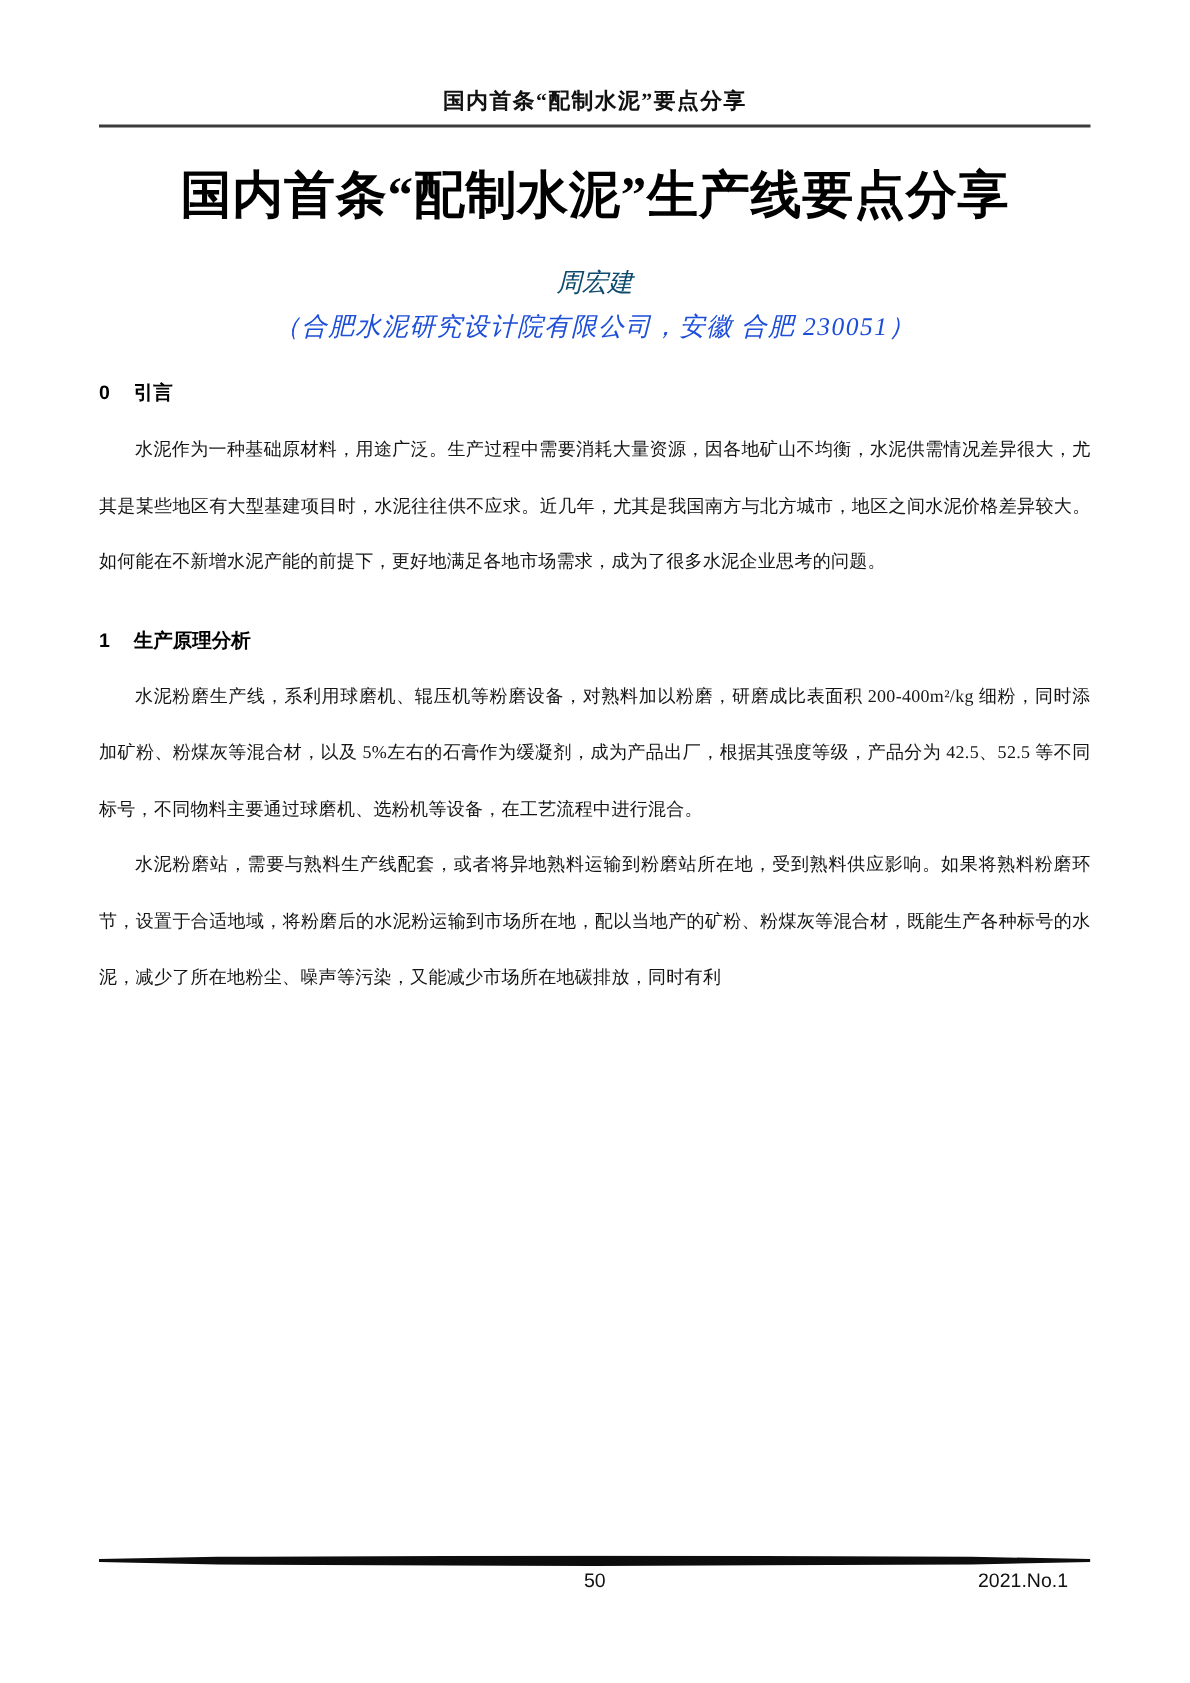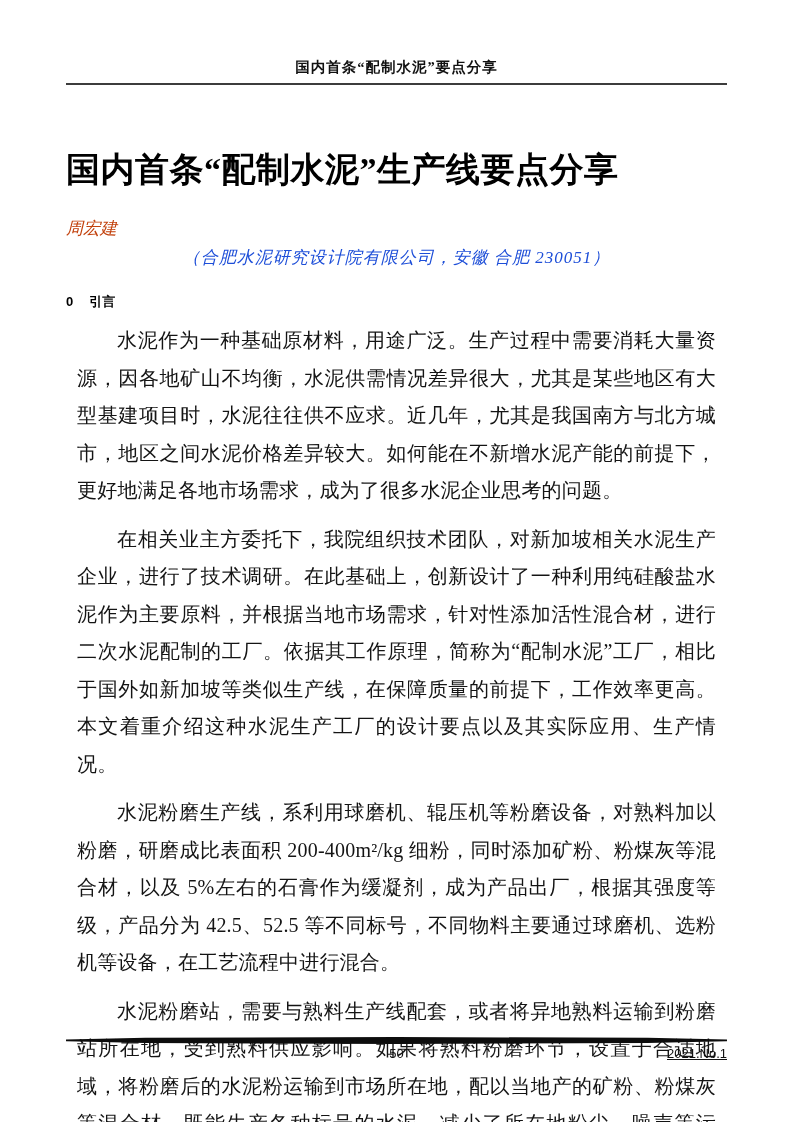--- a/index.html
+++ b/index.html
@@ -31,33 +31,34 @@
     letter-spacing: 1px;
     color: #111;
   }
   .header-rule {
     margin-top: 6px;
     height: 0;
     border-bottom: 2px solid #3c3c3c;
   }
   
   .article-title {
-    margin-top: 62px;
+    margin-top: 22px;
+    text-align: center;
     font-size: 34px;
     font-weight: bold;
     letter-spacing: 0.5px;
     color: #000;
     white-space: nowrap;
   }
   .author-line {
     margin-top: 24px;
-    text-align: left;
+    text-align: center;
     font-size: 17px;
     font-style: italic;
-    color: #c2410c;
+    color: #0c4a6e;
   }
   .affiliation-line {
     margin-top: 6px;
     text-align: center;
     font-size: 17px;
     font-style: italic;
     color: #1d4ed8;
     letter-spacing: 1px;
   }
   
@@ -68,25 +69,25 @@
     color: #000;
     margin-top: 24px;
     margin-bottom: 10px;
   }
   .section-heading .sec-num {
     display: inline-block;
     margin-right: 16px;
   }
   
   .para {
-    font-size: 20px;
+    font-size: 12px;
     line-height: 37.5px;
     text-align: justify;
     text-indent: 2em;
-    margin: 11px;
+    margin: 0;
     color: #141414;
     letter-spacing: 0.2px;
   }
   
   .footer-rule {
     position: absolute;
     left: 66px;
     width: 661px;
     top: 1037px;
     height: 7px;
@@ -103,23 +104,22 @@
     color: #111;
   }
   .footer-text .page-number {
     position: absolute;
     left: 0;
     width: 100%;
     text-align: center;
   }
   .footer-text .issue-number {
     position: absolute;
-    right: 0;
+    right: 15px;
     text-align: right;
-    text-decoration: underline;
   }
 </style>
 </head>
 <body>
 
 <div class="page">
 
   <div class="running-header">国内首条“配制水泥”要点分享</div>
   <div class="header-rule"></div>
 
@@ -128,22 +128,24 @@
   <div class="author-line">周宏建</div>
 
   <div class="affiliation-line">（合肥水泥研究设计院有限公司，安徽 合肥 230051）</div>
 
   <div class="section-heading">
     <span class="sec-num">0</span><span>引言</span>
   </div>
 
   <p class="para">水泥作为一种基础原材料，用途广泛。生产过程中需要消耗大量资源，因各地矿山不均衡，水泥供需情况差异很大，尤其是某些地区有大型基建项目时，水泥往往供不应求。近几年，尤其是我国南方与北方城市，地区之间水泥价格差异较大。如何能在不新增水泥产能的前提下，更好地满足各地市场需求，成为了很多水泥企业思考的问题。</p>
 
-  <p class="para">在相关业主方委托下，我院组织技术团队，对新加坡相关水泥生产企业，进行了技术调研。在此基础上，创新设计了一种利用纯硅酸盐水泥作为主要原料，并根据当地市场需求，针对性添加活性混合材，进行二次水泥配制的工厂。依据其工作原理，简称为“配制水泥”工厂，相比于国外如新加坡等类似生产线，在保障质量的前提下，工作效率更高。本文着重介绍这种水泥生产工厂的设计要点以及其实际应用、生产情况。</p>
 
+  <div class="section-heading">
+    <span class="sec-num">1</span><span>生产原理分析</span>
+  </div>
 
   <p class="para">水泥粉磨生产线，系利用球磨机、辊压机等粉磨设备，对熟料加以粉磨，研磨成比表面积 200-400m²/kg 细粉，同时添加矿粉、粉煤灰等混合材，以及 5%左右的石膏作为缓凝剂，成为产品出厂，根据其强度等级，产品分为 42.5、52.5 等不同标号，不同物料主要通过球磨机、选粉机等设备，在工艺流程中进行混合。</p>
 
   <p class="para">水泥粉磨站，需要与熟料生产线配套，或者将异地熟料运输到粉磨站所在地，受到熟料供应影响。如果将熟料粉磨环节，设置于合适地域，将粉磨后的水泥粉运输到市场所在地，配以当地产的矿粉、粉煤灰等混合材，既能生产各种标号的水泥，减少了所在地粉尘、噪声等污染，又能减少市场所在地碳排放，同时有利</p>
 
 </div>
 
 <div class="footer-rule"></div>
 
 <div class="footer-text">

